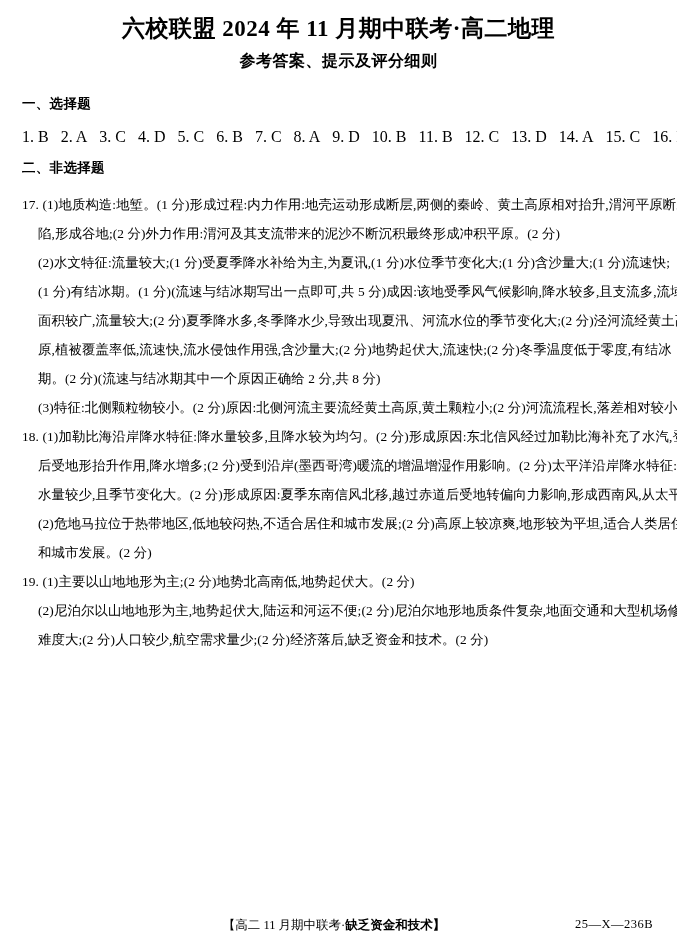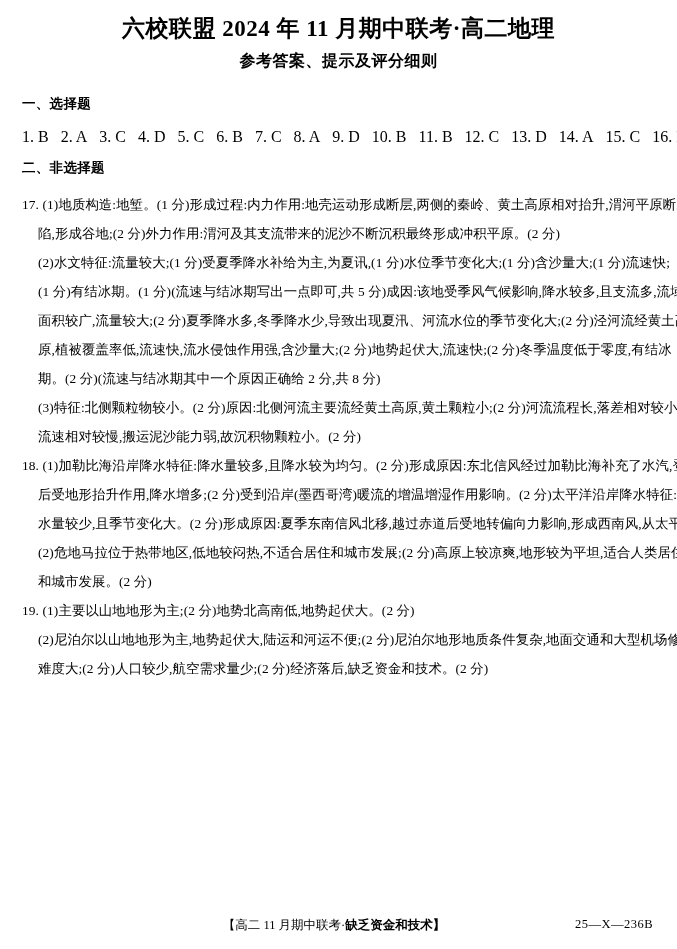--- a/index.html
+++ b/index.html
@@ -87,21 +87,20 @@
     <div class="sec-heading second">二、非选择题</div>
     <div class="body-block">
         <div class="line q">17. (1)地质构造:地堑。(1 分)形成过程:内力作用:地壳运动形成断层,两侧的秦岭、黄土高原相对抬升,渭河平原断裂下</div>
         <div class="line i">陷,形成谷地;(2 分)外力作用:渭河及其支流带来的泥沙不断沉积最终形成冲积平原。(2 分)</div>
         <div class="line i">(2)水文特征:流量较大;(1 分)受夏季降水补给为主,为夏讯,(1 分)水位季节变化大;(1 分)含沙量大;(1 分)流速快;</div>
         <div class="line i">(1 分)有结冰期。(1 分)(流速与结冰期写出一点即可,共 5 分)成因:该地受季风气候影响,降水较多,且支流多,流域</div>
         <div class="line i">面积较广,流量较大;(2 分)夏季降水多,冬季降水少,导致出现夏汛、河流水位的季节变化大;(2 分)泾河流经黄土高</div>
         <div class="line i">原,植被覆盖率低,流速快,流水侵蚀作用强,含沙量大;(2 分)地势起伏大,流速快;(2 分)冬季温度低于零度,有结冰</div>
         <div class="line i">期。(2 分)(流速与结冰期其中一个原因正确给 2 分,共 8 分)</div>
         <div class="line i">(3)特征:北侧颗粒物较小。(2 分)原因:北侧河流主要流经黄土高原,黄土颗粒小;(2 分)河流流程长,落差相对较小,</div>
-        <div class="line i">流速相对较慢,搬运泥沙能力弱,故沉积物颗粒小。(2 分)</div>
         <div class="line q">18. (1)加勒比海沿岸降水特征:降水量较多,且降水较为均匀。(2 分)形成原因:东北信风经过加勒比海补充了水汽,登陆</div>
         <div class="line i">后受地形抬升作用,降水增多;(2 分)受到沿岸(墨西哥湾)暖流的增温增湿作用影响。(2 分)太平洋沿岸降水特征:降</div>
         <div class="line i">水量较少,且季节变化大。(2 分)形成原因:夏季东南信风北移,越过赤道后受地转偏向力影响,形成西南风,从太平洋</div>
         <div class="line i">(2)危地马拉位于热带地区,低地较闷热,不适合居住和城市发展;(2 分)高原上较凉爽,地形较为平坦,适合人类居住</div>
         <div class="line i">和城市发展。(2 分)</div>
         <div class="line q">19. (1)主要以山地地形为主;(2 分)地势北高南低,地势起伏大。(2 分)</div>
         <div class="line i">(2)尼泊尔以山地地形为主,地势起伏大,陆运和河运不便;(2 分)尼泊尔地形地质条件复杂,地面交通和大型机场修建</div>
         <div class="line i">难度大;(2 分)人口较少,航空需求量少;(2 分)经济落后,缺乏资金和技术。(2 分)</div>
       </div>
   </div>

